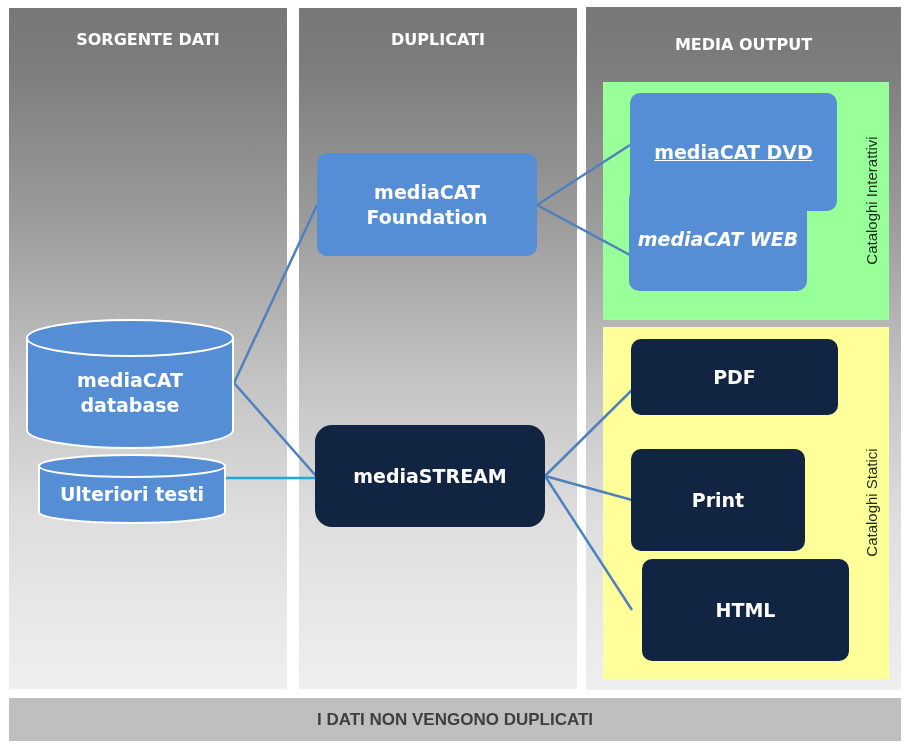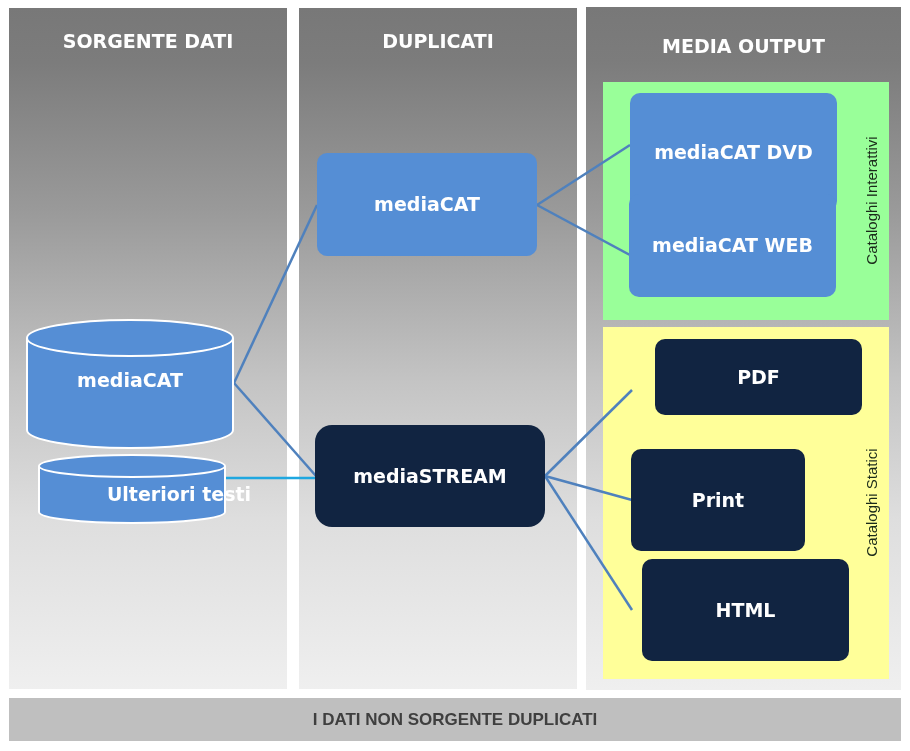--- a/index.html
+++ b/index.html
@@ -9,21 +9,21 @@
     }
     .col {
       position: absolute; top: 8px;
       background: linear-gradient(to bottom, #787878 0%, #7c7c7c 8%, #9a9a9a 30%, #c4c4c4 55%, #dedede 75%, #efefef 100%);
     }
     #col-source { left: 9px; width: 278px; height: 681px; }
     #col-prod { left: 299px; width: 278px; height: 681px; }
     #col-out { left: 586px; width: 315px; height: 683px; top: 7px; }
     .col-title {
       position: absolute; left: 0; right: 0; top: 22px; text-align: center;
-      color: #ffffff; font-weight: bold; font-size: 19px; letter-spacing: 0px;
+      color: #ffffff; font-weight: bold; font-size: 16px; letter-spacing: 0px;
     }
     .group {
       position: absolute;
     }
     #group-interactive { left: 603px; top: 82px; width: 286px; height: 238px; background: #99ff99; }
     #group-static { left: 603px; top: 327px; width: 286px; height: 352px; background: #ffff99; }
     .group-label {
       position: absolute; transform: rotate(-90deg); transform-origin: center center;
       color: #1a2a1a; font-family: "Liberation Sans", sans-serif; font-size: 15px; white-space: nowrap;
     }
@@ -82,32 +82,34 @@
   </g>
 
   <g>
     <path d="M39,466 L39,512 A92,11 0 0 0 225,512 L225,466" fill="#558ed5" stroke="#ffffff" stroke-width="2"></path>
     <ellipse cx="132" cy="466" rx="93" ry="11" fill="#558ed5" stroke="#ffffff" stroke-width="2"></ellipse>
   </g>
 </svg>
 
 <div class="cyl-label" style="left:27px; top:368px; width:206px;">
   <div>mediaCAT</div>
+  <div>database</div>
 </div>
-<div class="cyl-label" style="left:39px; top:482px; width:186px;margin-left:47px;">Ulteriori testi</div>
+<div class="cyl-label" style="left:39px; top:482px; width:186px;">Ulteriori testi</div>
 
 <div class="box blue" style="left:317px; top:153px; width:220px; height:103px;">
   <div>
     <div>mediaCAT</div>
+    <div>Foundation</div>
   </div>
 </div>
 <div class="box navy" style="left:315px; top:425px; width:230px; height:102px;border-radius:17px;">mediaSTREAM</div>
 
-<div class="box blue" style="left:630px; top:93px; width:207px; height:118px;">mediaCAT DVD</div>
-<div class="box blue" style="left:629px; top:194px; width:207px; height:103px;">mediaCAT WEB</div>
+<div class="box blue" style="left:630px; top:93px; width:207px; height:118px;text-decoration:underline;">mediaCAT DVD</div>
+<div class="box blue" style="left:629px; top:188px; width:178px; height:103px;font-style:italic;">mediaCAT WEB</div>
 
-<div class="box navy" style="left:631px; top:339px; width:207px; height:76px;margin-left:24px;">PDF</div>
+<div class="box navy" style="left:631px; top:339px; width:207px; height:76px;">PDF</div>
 <div class="box navy" style="left:631px; top:449px; width:174px; height:102px;">Print</div>
 <div class="box navy" style="left:631px; top:559px; width:207px; height:102px;margin-left:11px;">HTML</div>
 
 <div id="footer">
-  <span>I DATI NON SORGENTE DUPLICATI</span>
+  <span>I DATI NON VENGONO DUPLICATI</span>
 </div>
 
 </body></html>

